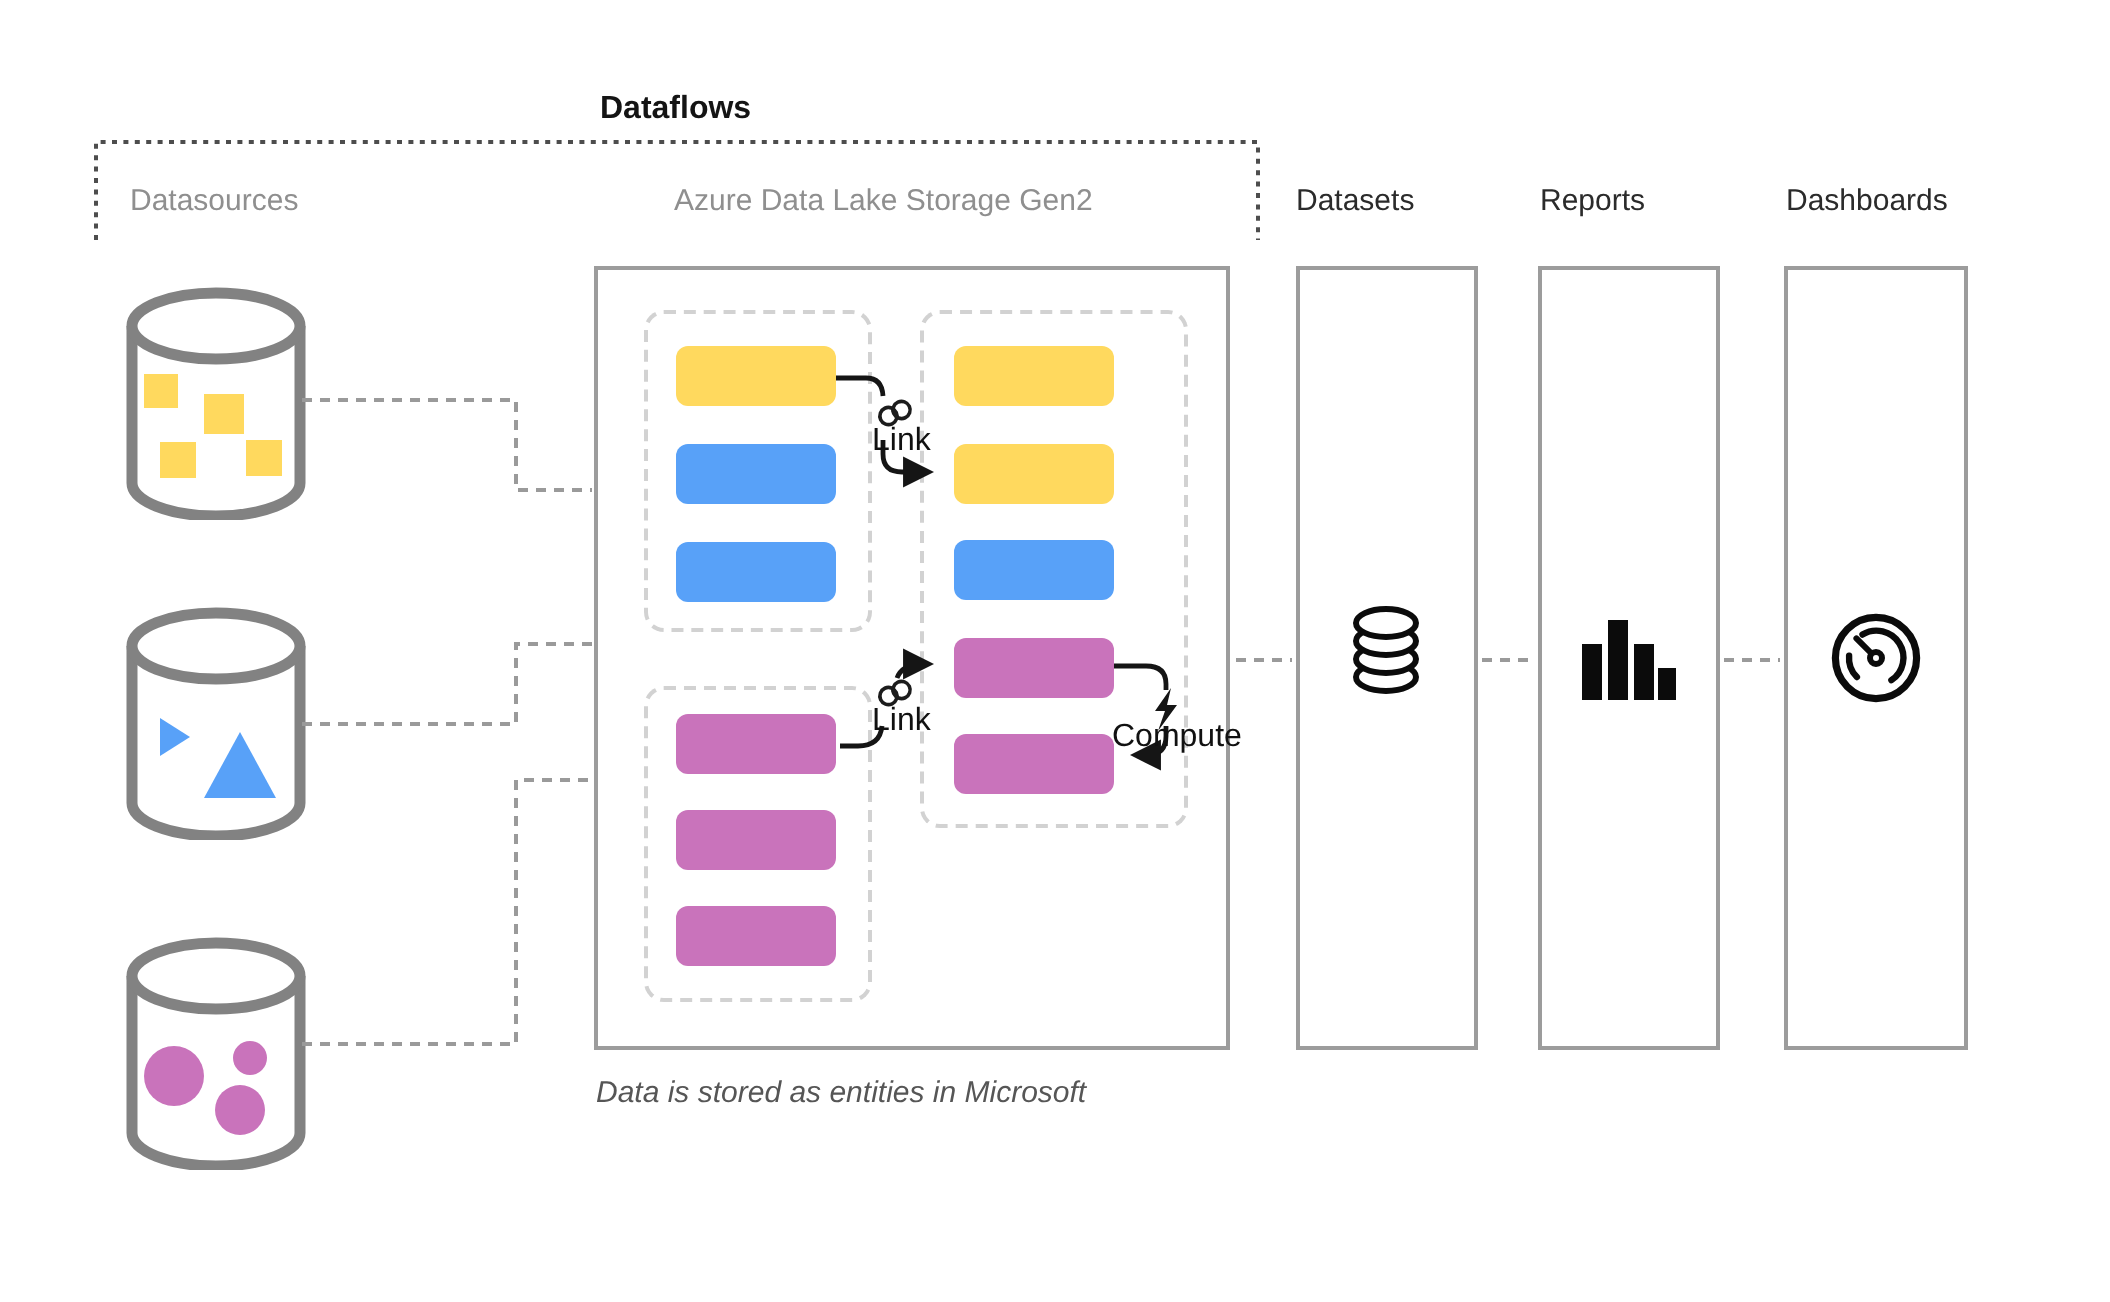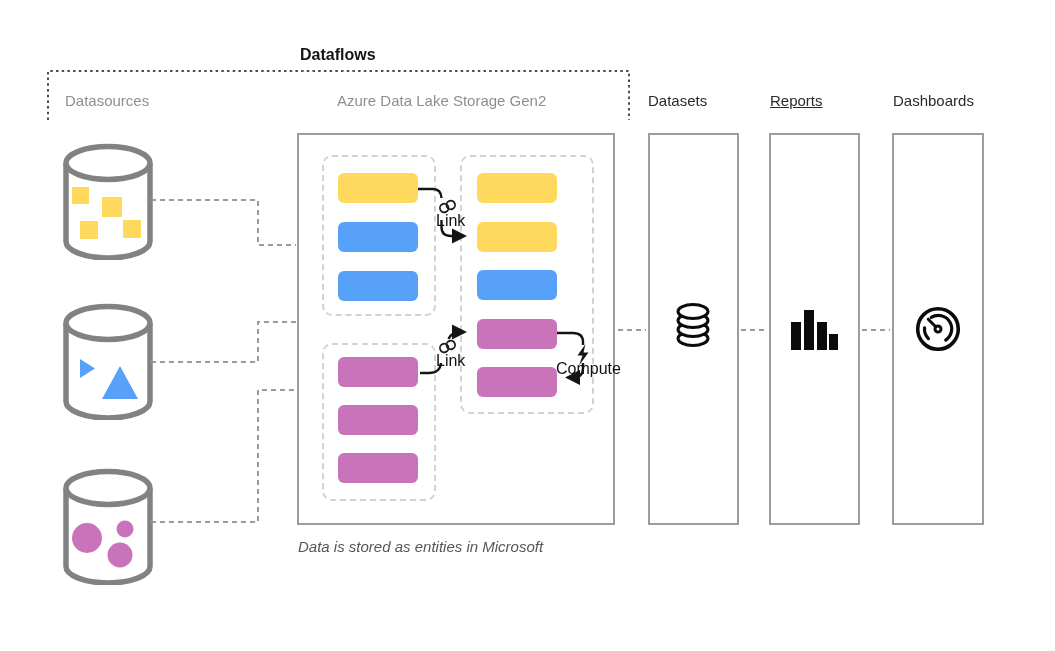--- a/index.html
+++ b/index.html
@@ -8,21 +8,21 @@
   #canvas { position:relative; width:1055px; height:651px; background:#fff; }
 
   .title { position:absolute; left:300px; top:46px; font-size:16px; font-weight:bold; color:#141414; }
 
   .seclabel { position:absolute; top:92px; font-size:15px; white-space:nowrap; }
   .seclabel.gray { color:#8f8f8f; }
   .seclabel.dark { color:#2b2b2b; }
   #lbl-datasources { left:65px; }
   #lbl-adls { left:297px;margin-left:40px; }
   #lbl-datasets { left:648px; }
-  #lbl-reports { left:770px;text-decoration:underline; }
+  #lbl-reports { left:770px; }
   #lbl-dashboards { left:893px; }
 
   .box { position:absolute; top:133px; height:392px; border:2px solid #9c9c9c; background:#fff; }
   #box-adls { left:297px; width:318px; }
   #box-datasets { left:648px; width:91px; }
   #box-reports { left:769px; width:91px; }
   #box-dashboards { left:892px; width:92px; }
 
   .folder { position:absolute; border:2px dashed #d2d2d2; border-radius:10px;
     display:flex; flex-direction:column; background:transparent; }

